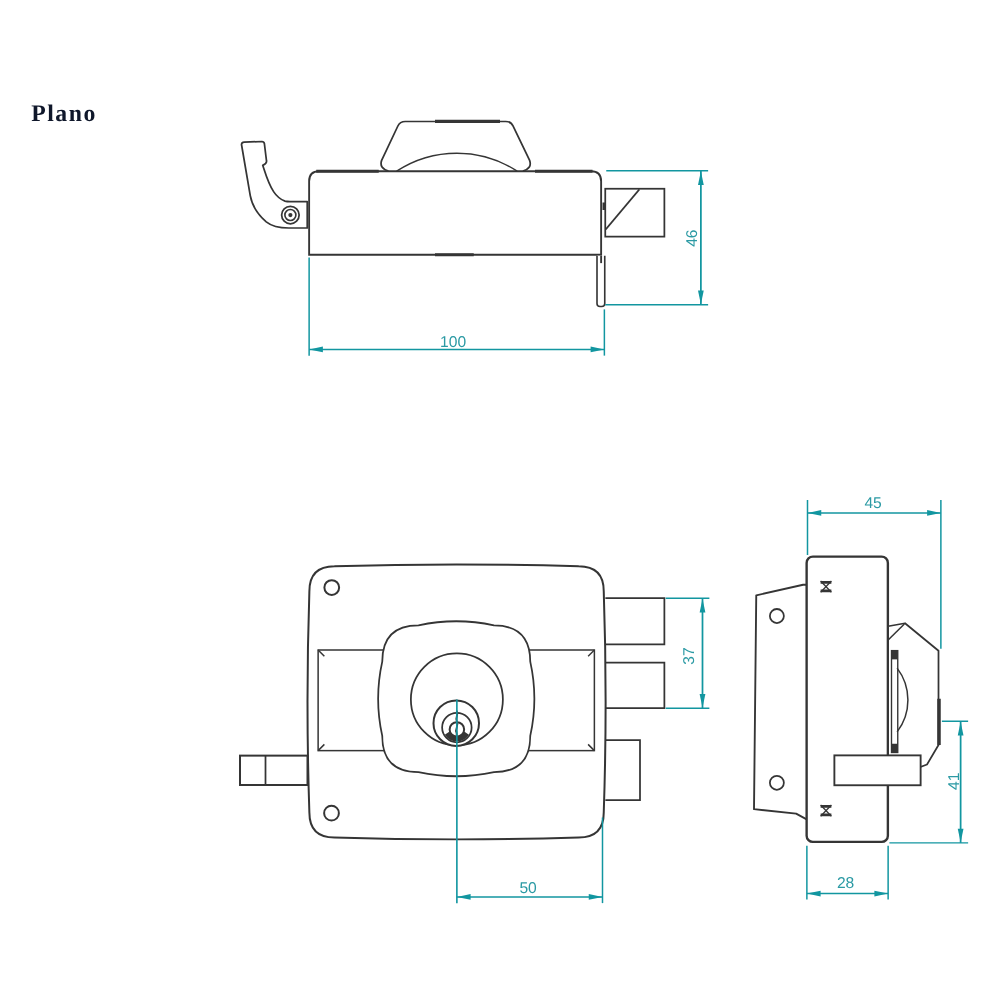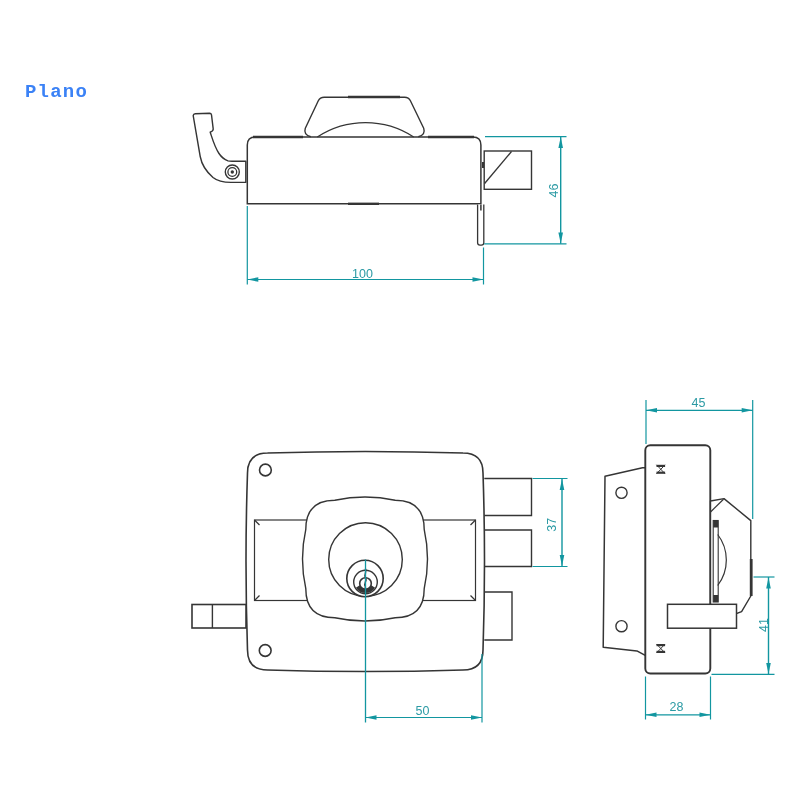--- a/index.html
+++ b/index.html
@@ -1,17 +1,17 @@
 <!DOCTYPE html>
 <html><head>
 <meta charset="utf-8">
 <style>
   html,body { margin:0; padding:0; background:#fff; width:800px; height:800px; overflow:hidden; }
-  .plano { position:absolute; left:25px; top:81px; font-family:Liberation Mono, monospace;
-           font-weight:bold; font-size:19px; color:#3b82f6; letter-spacing:1.2px; }
+  .plano { position:absolute; left:25px; top:81px; font-family:Liberation Serif, serif;
+           font-weight:bold; font-size:19px; color:#0f172a; letter-spacing:1.2px; }
   svg { position:absolute; left:0; top:0; }
 </style>
 </head>
 <body>
 <svg width="800" height="800" viewBox="0 0 800 800">
 <rect width="800" height="800" fill="#ffffff"></rect>
 <path d="M247.3,203.8 L247.3,145.0 Q247.3,137.0 255.3,137.0 L472.9,137.0 Q480.9,137.0 480.9,145.0 L480.9,203.8 Z" fill="#fff" stroke="#353535" stroke-width="1.5"></path>
 <path d="M310.8,136.8 Q303.2,134.8 305.3,128.3 L318.3,100.8 Q320.0,97.2 324.2,97.2 L404.6,97.2 Q408.7,97.2 410.4,100.7 L423.7,128.3 Q425.9,134.8 418.3,136.8" fill="none" stroke="#353535" stroke-width="1.4" stroke-linejoin="round"></path>
 <line x1="348" y1="97.1" x2="400" y2="97.1" stroke="#353535" stroke-width="2.5"></line>
 <path d="M317.3,136.9 A88,88 0 0 1 413.7,136.9" fill="none" stroke="#353535" stroke-width="1.2"></path>

